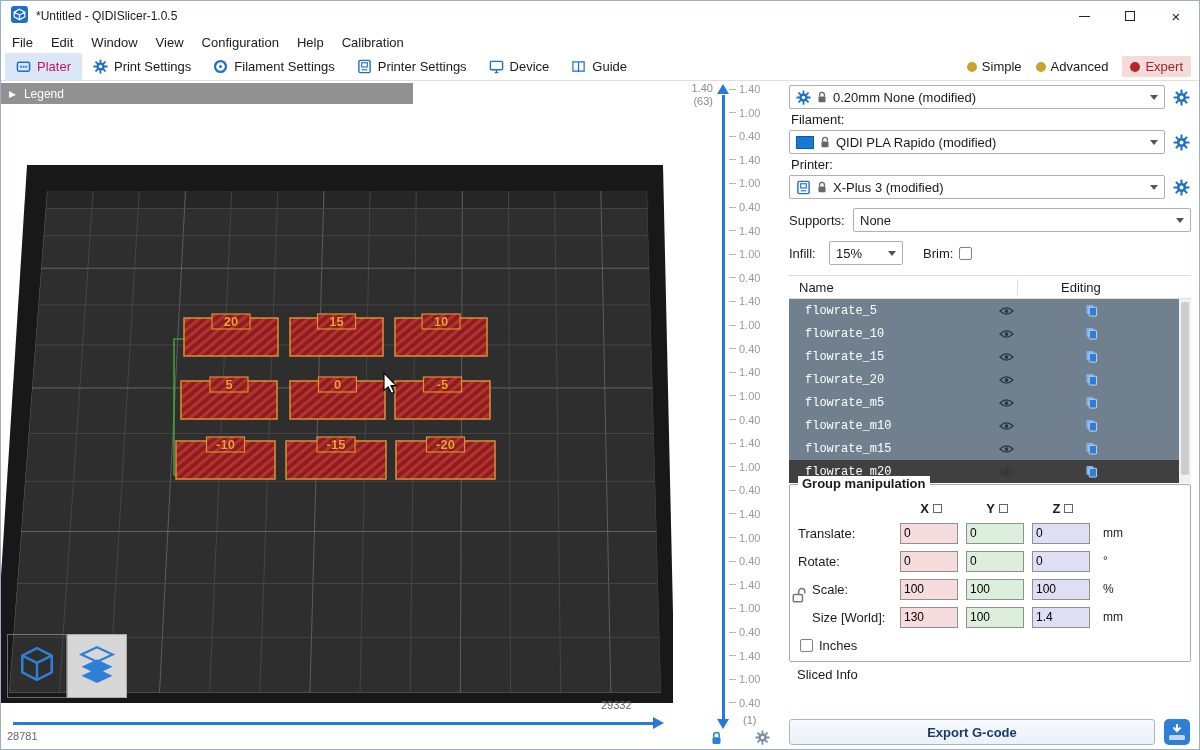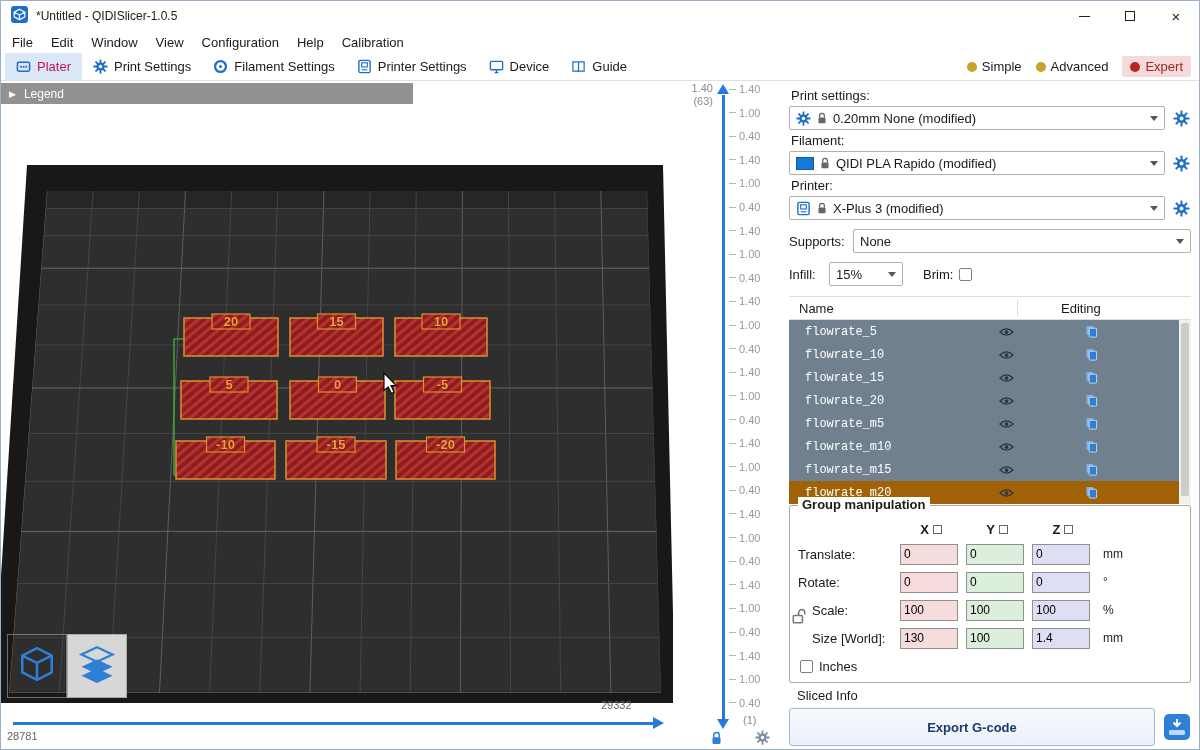--- a/index.html
+++ b/index.html
@@ -97,21 +97,21 @@
   .gm-axis { display:flex; align-items:center; justify-content:center; gap:4px; }
   .axis-ico { width:9px; height:9px; border:1px solid #666; display:inline-block; }
   .gm-label { padding-left:2px; }
   .gm-in { width:58px; height:21px; border:1px solid #909090; font-size:12px; padding:0 3px; font-family:"Liberation Sans", sans-serif; }
   .gm-unit { padding-left:5px; font-size:12px; }
   .scale-lock { position:absolute; left:2px; top:102px; }
   .inches-row { display:flex; align-items:center; gap:6px; margin-top:4px; padding-left:4px; height:20px; }
   .sliced-info { margin-top:5px; padding-left:8px; height:14px; overflow:hidden; width:74px; white-space:nowrap; }
 
   .export-row { position:absolute; bottom:3px; left:6px; right:8px; display:flex; align-items:center; gap:8px; background:#fff; }
-  .export-btn { flex:1; height:38px; border:1px solid #9db8d2; border-radius:3px; background:linear-gradient(#f7fafd,#e9f1f9); color:#1a3a6b; font-weight:bold; font-size:13px; display:flex; align-items:center; justify-content:center; }
+  .export-btn { flex:1; height:26px; border:1px solid #9db8d2; border-radius:3px; background:linear-gradient(#f7fafd,#e9f1f9); color:#1a3a6b; font-weight:bold; font-size:13px; display:flex; align-items:center; justify-content:center; }
   .export-icon { width:28px; height:28px; display:flex; }
 </style>
 </head>
 <body>
 
 <div class="window">
 
   <div class="titlebar">
     <span class="app-icon" id="app-icon"><svg width="17" height="17" viewBox="0 0 16 16">
           <rect width="16" height="16" rx="3" fill="#1e6fc8"></rect>
@@ -471,21 +471,20 @@
             <rect x="8.8" y="0.5" width="2.4" height="5" rx="0.6" fill="#7a8fa6" transform="rotate(225 10 10)"></rect>
             <rect x="8.8" y="0.5" width="2.4" height="5" rx="0.6" fill="#7a8fa6" transform="rotate(270 10 10)"></rect>
             <rect x="8.8" y="0.5" width="2.4" height="5" rx="0.6" fill="#7a8fa6" transform="rotate(315 10 10)"></rect>
             <circle cx="10" cy="10" r="5.4" fill="#7a8fa6"></circle>
             <circle cx="10" cy="10" r="2.3" fill="#fff"></circle>
           </svg></span>
     </div>
 
     <div class="sidebar">
 
-      <div class="preset-label">Print settings:</div>
       <div class="preset-row">
         <div class="combo">
           <span class="cicon" id="ps-icon">
               <svg width="15" height="15" viewBox="0 0 20 20">
                 <rect x="8.8" y="0.5" width="2.4" height="5" rx="0.6" fill="#1e6fc8" transform="rotate(0 10 10)"></rect>
                 <rect x="8.8" y="0.5" width="2.4" height="5" rx="0.6" fill="#1e6fc8" transform="rotate(45 10 10)"></rect>
                 <rect x="8.8" y="0.5" width="2.4" height="5" rx="0.6" fill="#1e6fc8" transform="rotate(90 10 10)"></rect>
                 <rect x="8.8" y="0.5" width="2.4" height="5" rx="0.6" fill="#1e6fc8" transform="rotate(135 10 10)"></rect>
                 <rect x="8.8" y="0.5" width="2.4" height="5" rx="0.6" fill="#1e6fc8" transform="rotate(180 10 10)"></rect>
                 <rect x="8.8" y="0.5" width="2.4" height="5" rx="0.6" fill="#1e6fc8" transform="rotate(225 10 10)"></rect>
@@ -707,21 +706,21 @@
                   <circle cx="8" cy="5" r="2" fill="#2b3540"></circle>
                 </svg>
               </span>
               <span class="obj-edit">
                 <svg width="13" height="13" viewBox="0 0 14 14">
                   <rect x="1.5" y="1" width="7.5" height="9.5" rx="1" fill="#7db2e8"></rect>
                   <rect x="4.5" y="3.5" width="8" height="9.5" rx="1" fill="#2f7fd6" stroke="#eaf2fb" stroke-width="0.8"></rect>
                 </svg>
               </span>
             </div>
-            <div class="obj-row" style="background:#a16207">
+            <div class="obj-row" style="background:#404040">
               <span class="obj-name">flowrate_m20</span>
               <span class="obj-eye">
                 <svg width="15" height="10" viewBox="0 0 16 10">
                   <path d="M1 5 Q8 -1.5 15 5 Q8 11.5 1 5 Z" fill="none" stroke="#2b3540" stroke-width="1.3"></path>
                   <circle cx="8" cy="5" r="2" fill="#2b3540"></circle>
                 </svg>
               </span>
               <span class="obj-edit">
                 <svg width="13" height="13" viewBox="0 0 14 14">
                   <rect x="1.5" y="1" width="7.5" height="9.5" rx="1" fill="#7db2e8"></rect>

